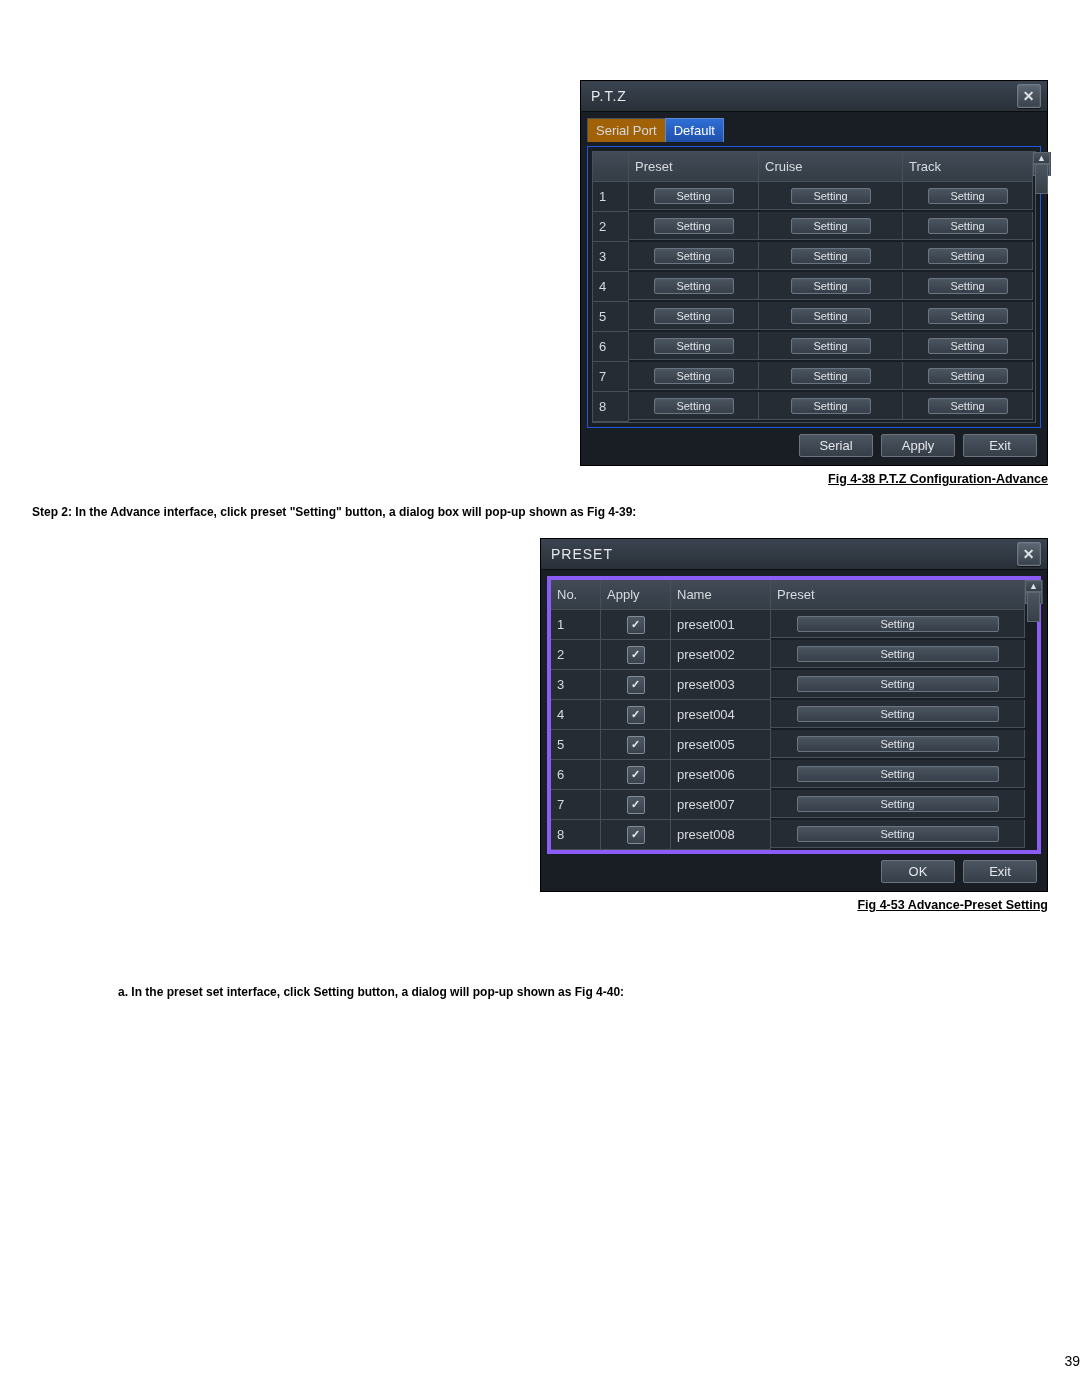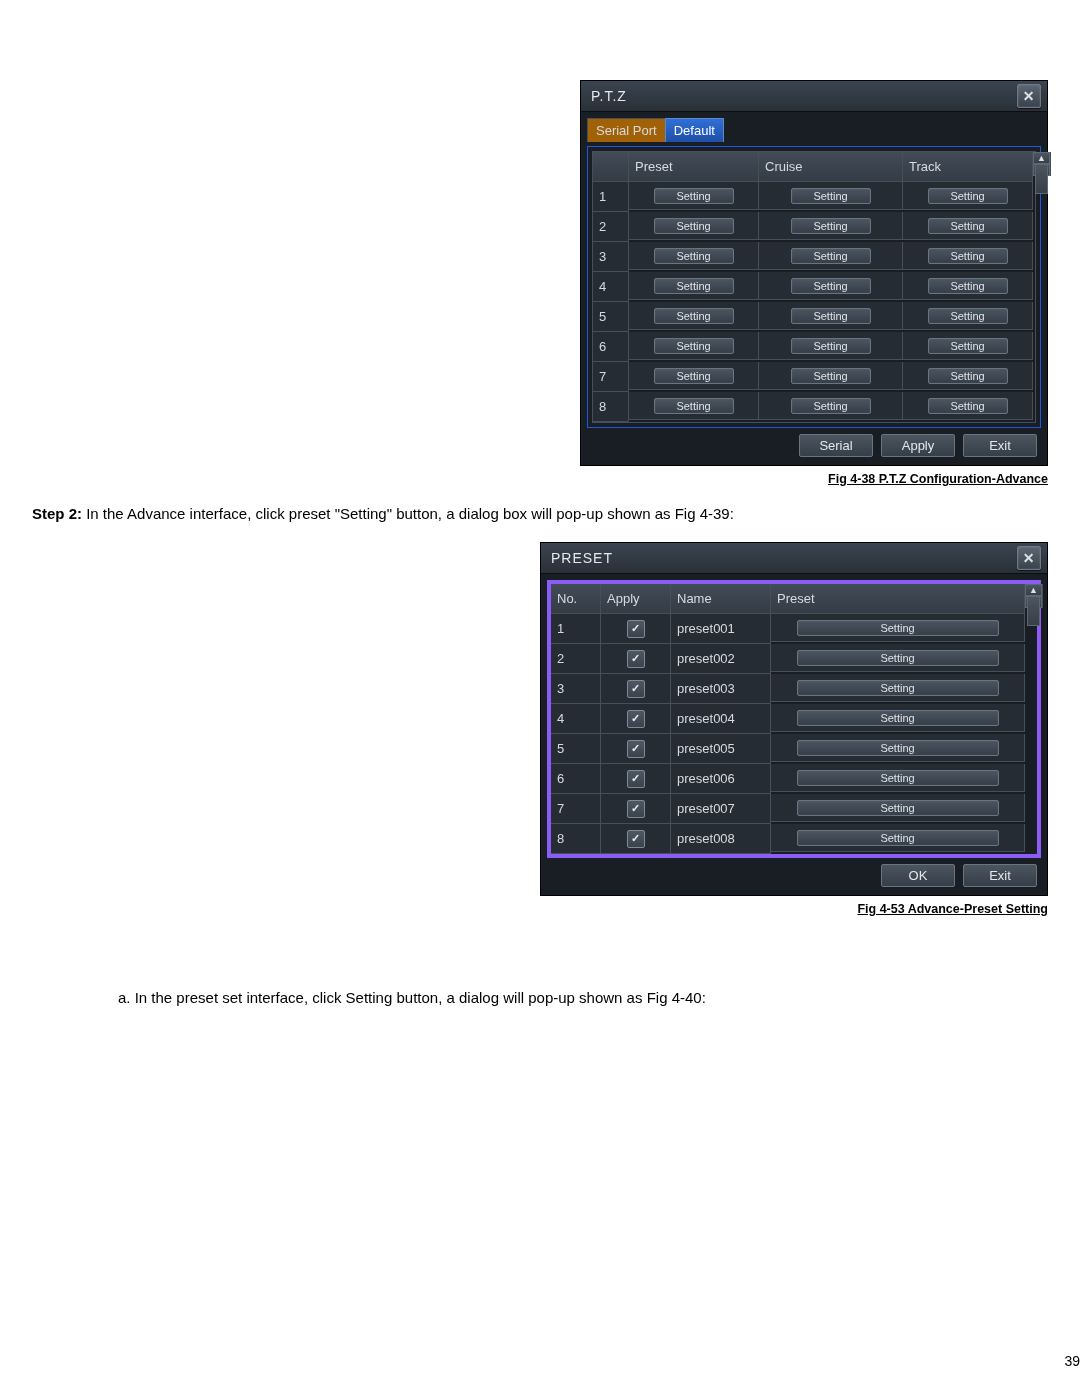--- a/index.html
+++ b/index.html
@@ -113,21 +113,21 @@
     border: 1px solid #6a7480;
     color: #e4e7ea;
     font-size: 13px;
     padding: 3px 0;
     width: 72px;
     text-align: center;
     border-radius: 2px;
   }
 
   .caption { font-weight: bold; font-size: 12.5px; margin-top: 6px; margin-bottom: 18px; text-align:center;text-decoration:underline;}
-  .bodytext { font-size: 15px; line-height: 1.35; }
+  .bodytext { font-size: 12px; line-height: 1.35; font-weight: bold; }
 
   
   .grid2 {
     display: grid;
     grid-template-columns: 50px 70px 100px 254px 18px;
     border: 4px solid #8b5cf6;
   }
   .chk {
     width:16px; height:16px; border:1px solid #808a94; border-radius:2px;
     background: linear-gradient(#4e5863,#3a424c);

